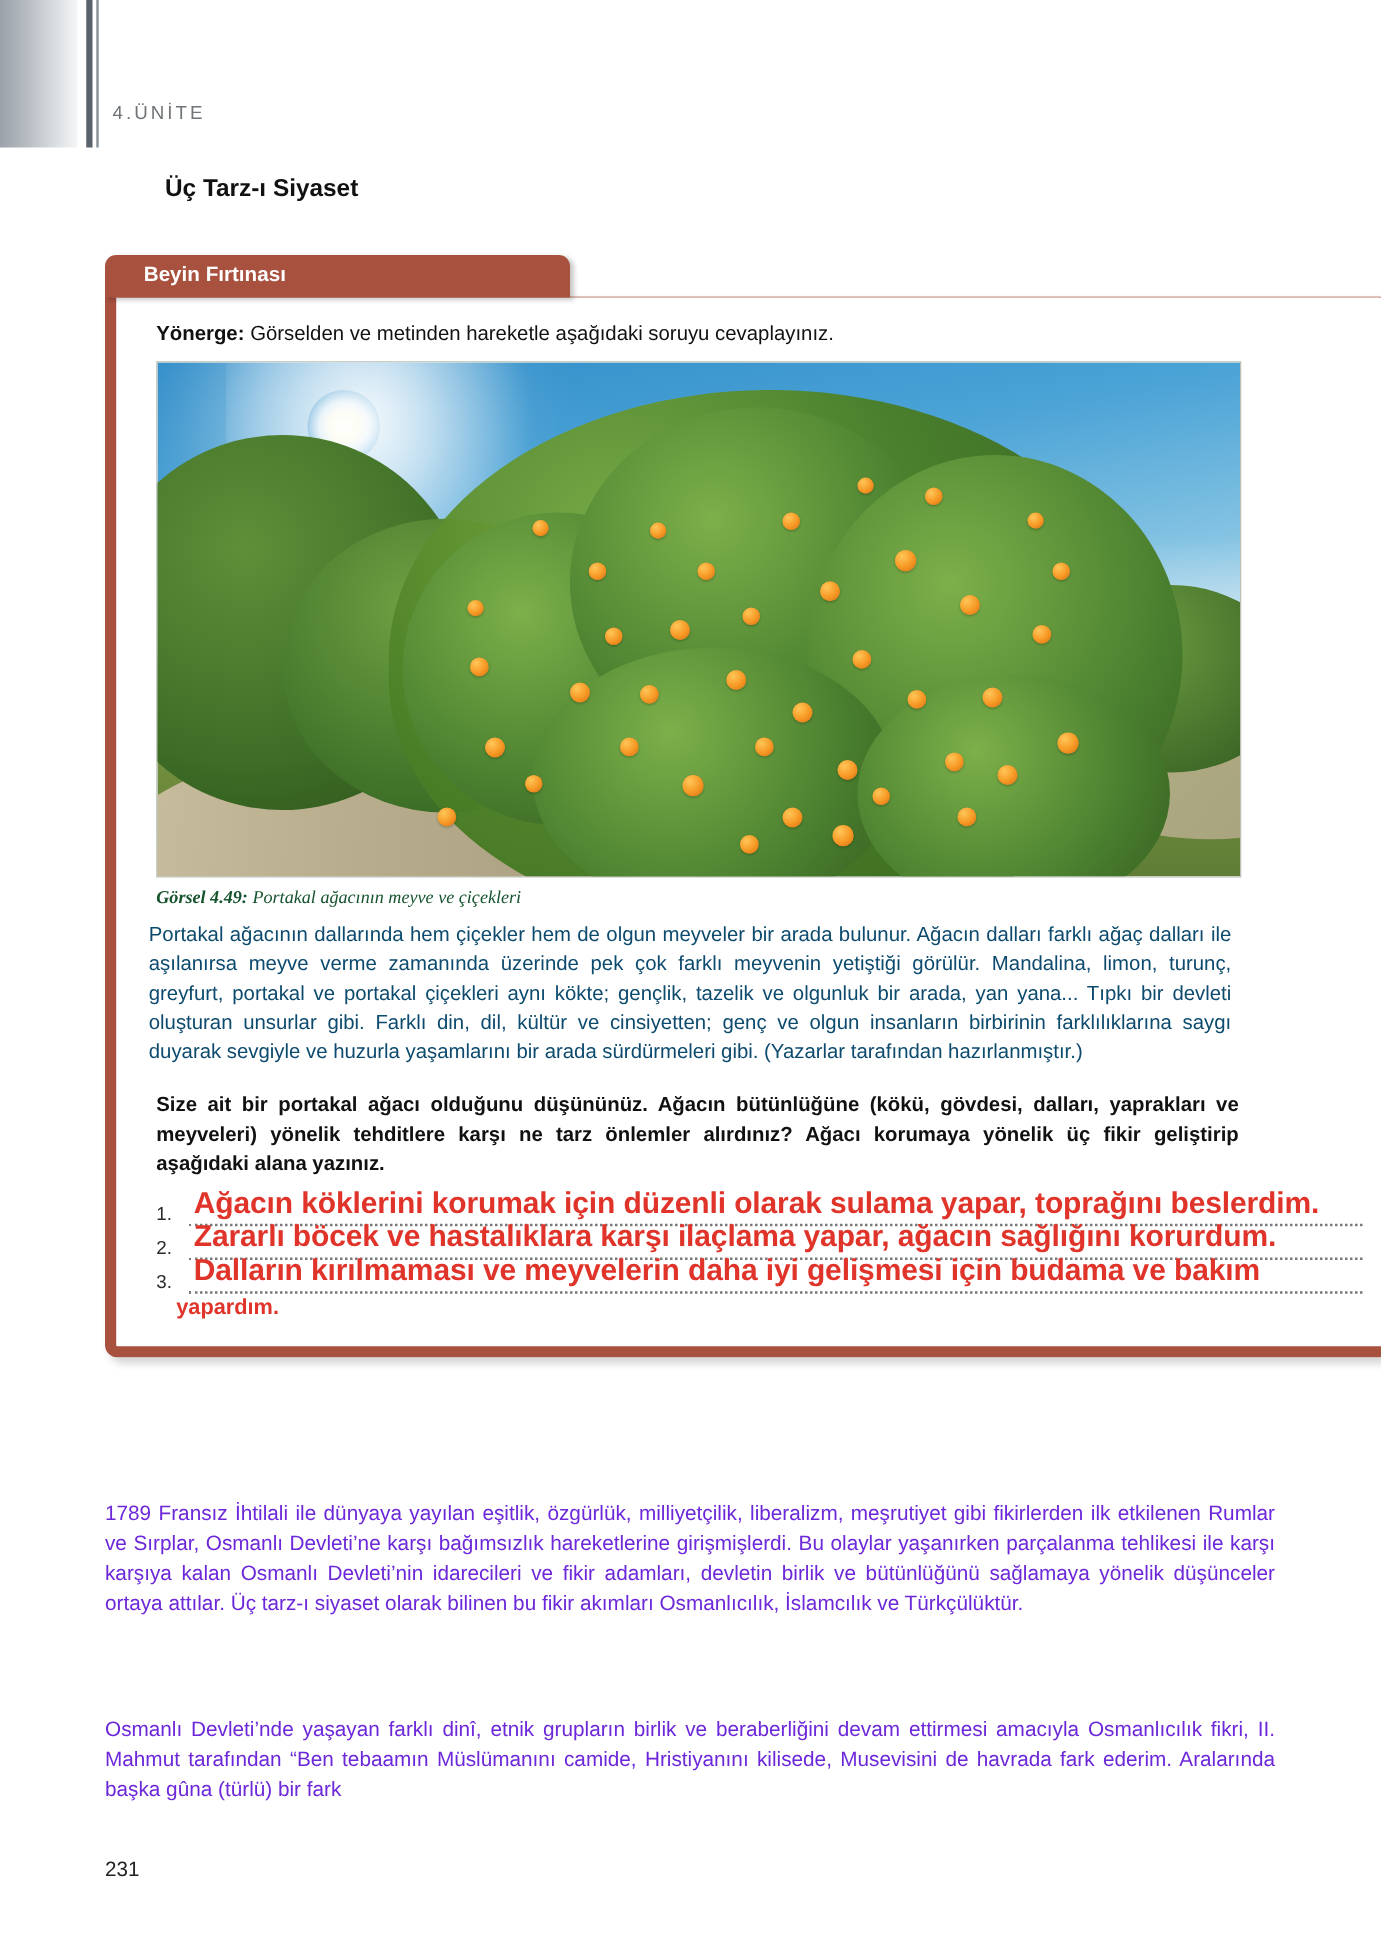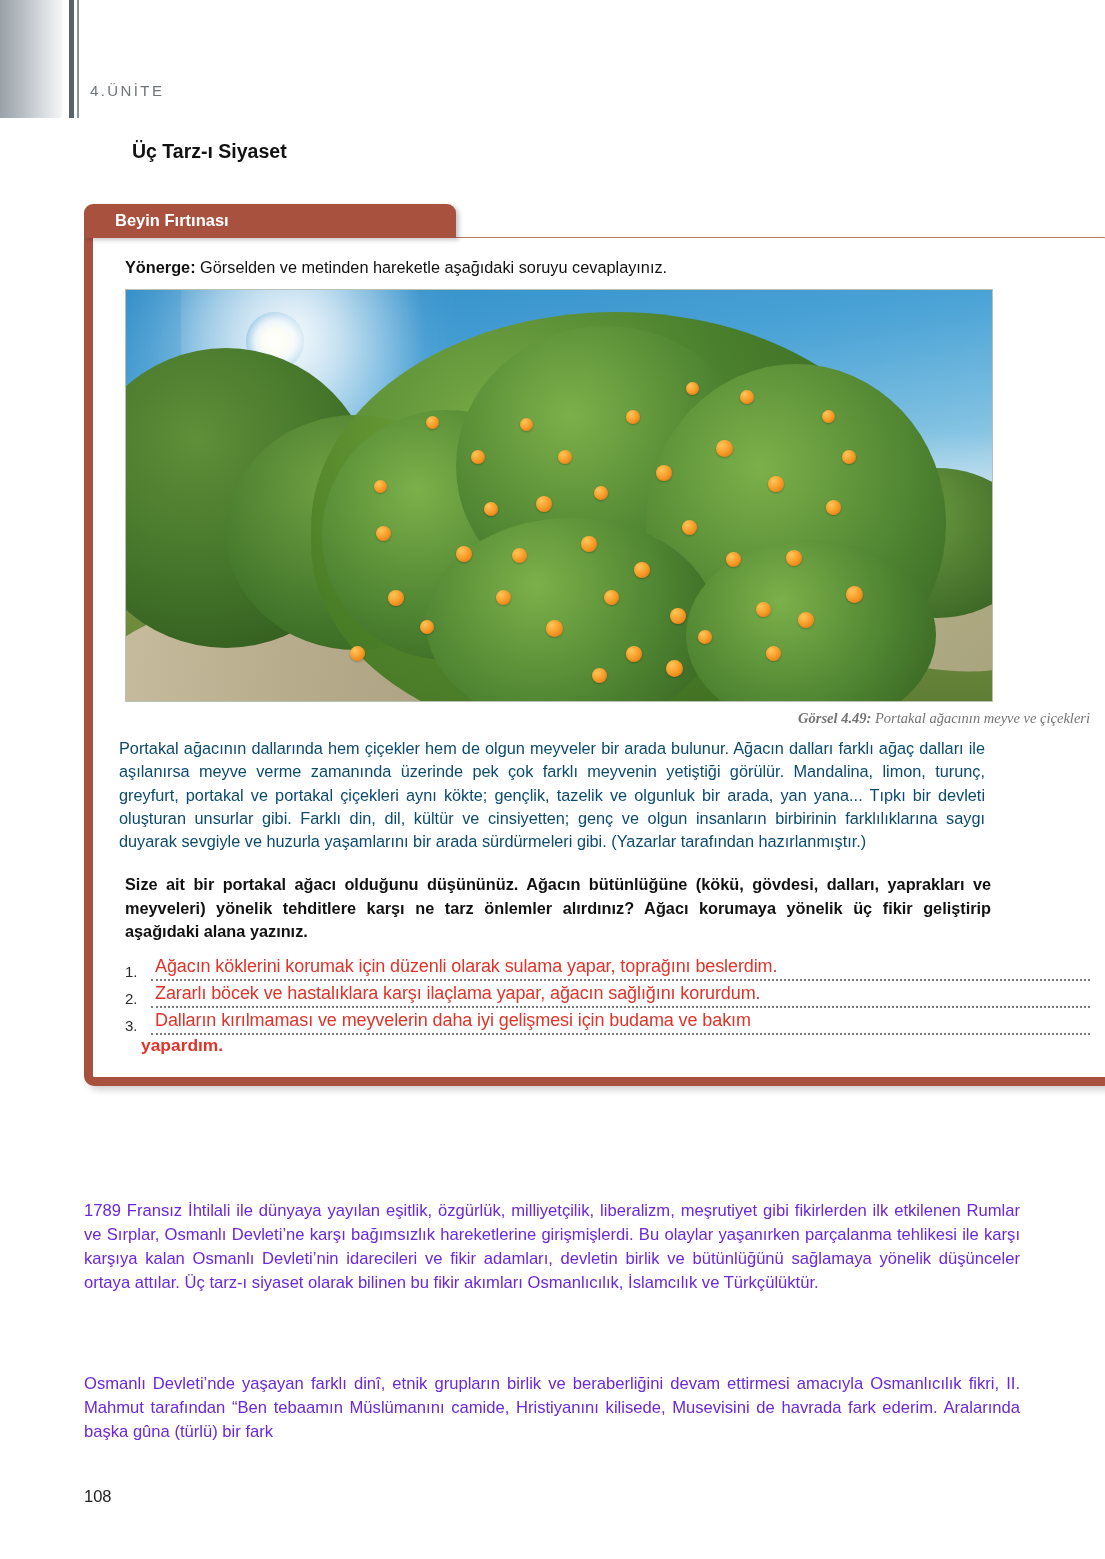--- a/index.html
+++ b/index.html
@@ -203,22 +203,21 @@
     border-radius: 50%;
     background: radial-gradient(circle at 34% 30%, #ffc658 0%, #f79a26 52%, #d96d12 100%);
     box-shadow: 0 1px 2px rgba(0,0,0,0.25);
   }
 
   
   .caption {
     margin: 8px 0 0 10px;
     font-family: "Liberation Serif", serif;
     font-size: 14.5px;
-    color: #737373;
-    text-align: right;
+    color: #14532d;
   }
   .caption b { font-weight: bold; font-style: italic; }
   .caption i { font-style: italic; }
 
   
   .box-para {
     margin: 10px 0 0 4px;
     width: 866px;
     font-size: 16.3px;
     line-height: 1.43;
@@ -255,22 +254,22 @@
     border-bottom: 2.2px dotted #7a7a7a;
     position: relative;
     height: 24px;
   }
   .ans-text {
     position: absolute;
     left: 4px;
     bottom: 2px;
     white-space: nowrap;
     color: #e0342a;
-    font-weight: normal;
-    font-size: 18px;
+    font-weight: bold;
+    font-size: 24px;
     letter-spacing: -0.1px;
   }
   .ans-wrap {
     margin-left: 16px;
     color: #e0342a;
     font-weight: bold;
     font-size: 17.4px;
     line-height: 1.25;
   }
 
@@ -411,13 +410,13 @@
       </div>
       <div class="ans-wrap">yapardım.</div>
     </div>
 
   </div>
 </div>
 
 <div class="page-para" id="para-a">1789 Fransız İhtilali ile dünyaya yayılan eşitlik, özgürlük, milliyetçilik, liberalizm, meşrutiyet gibi fikirlerden ilk etkilenen Rumlar ve Sırplar, Osmanlı Devleti’ne karşı bağımsızlık hareketlerine girişmişlerdi. Bu olaylar yaşanırken parçalanma tehlikesi ile karşı karşıya kalan Osmanlı Devleti’nin idarecileri ve fikir adamları, devletin birlik ve bütünlüğünü sağlamaya yönelik düşünceler ortaya attılar. Üç tarz-ı siyaset olarak bilinen bu fikir akımları Osmanlıcılık, İslamcılık ve Türkçülüktür.</div>
 <div class="page-para" id="para-b">Osmanlı Devleti’nde yaşayan farklı dinî, etnik grupların birlik ve beraberliğini devam ettirmesi amacıyla Osmanlıcılık fikri, II. Mahmut tarafından “Ben tebaamın Müslümanını camide, Hristiyanını kilisede, Musevisini de havrada fark ederim. Aralarında başka gûna (türlü) bir fark</div>
 
-<div class="folio">108</div>
+<div class="folio">231</div>
 
 </body></html>

